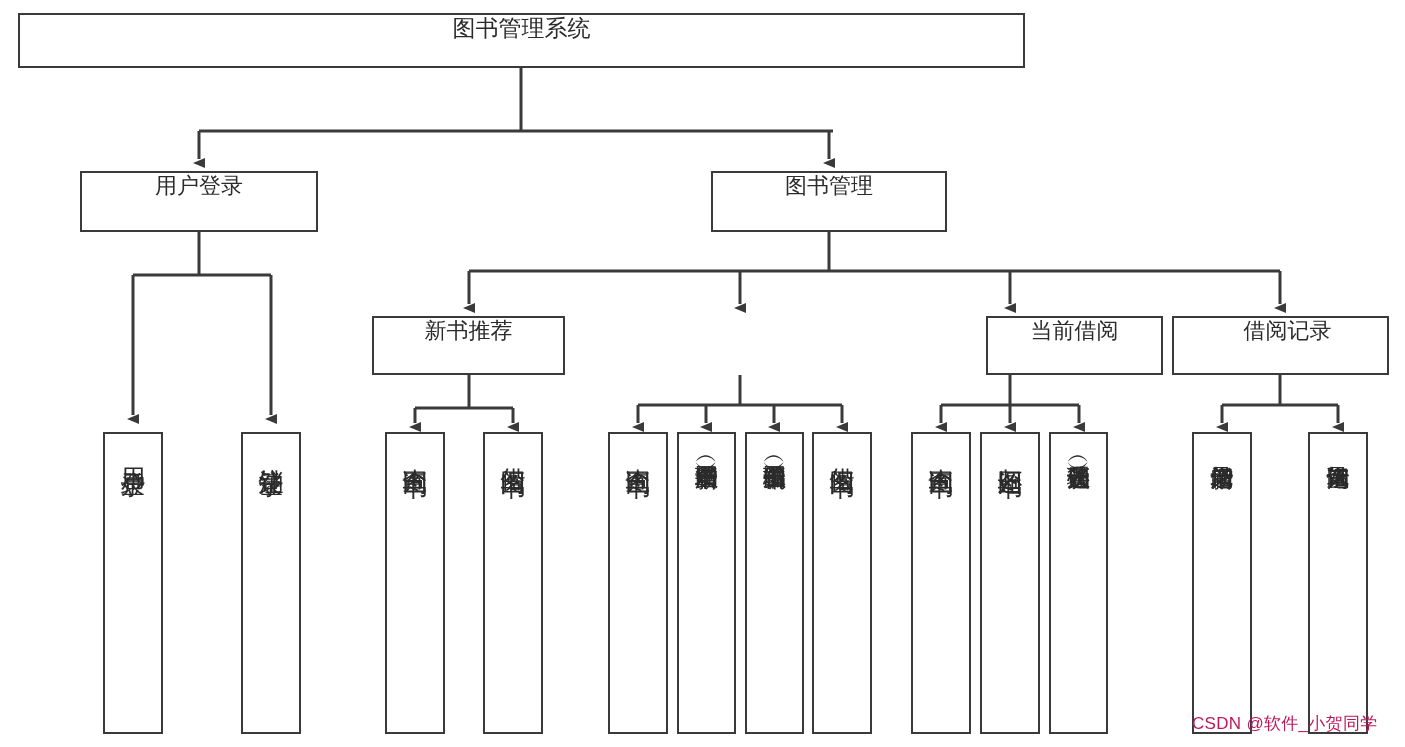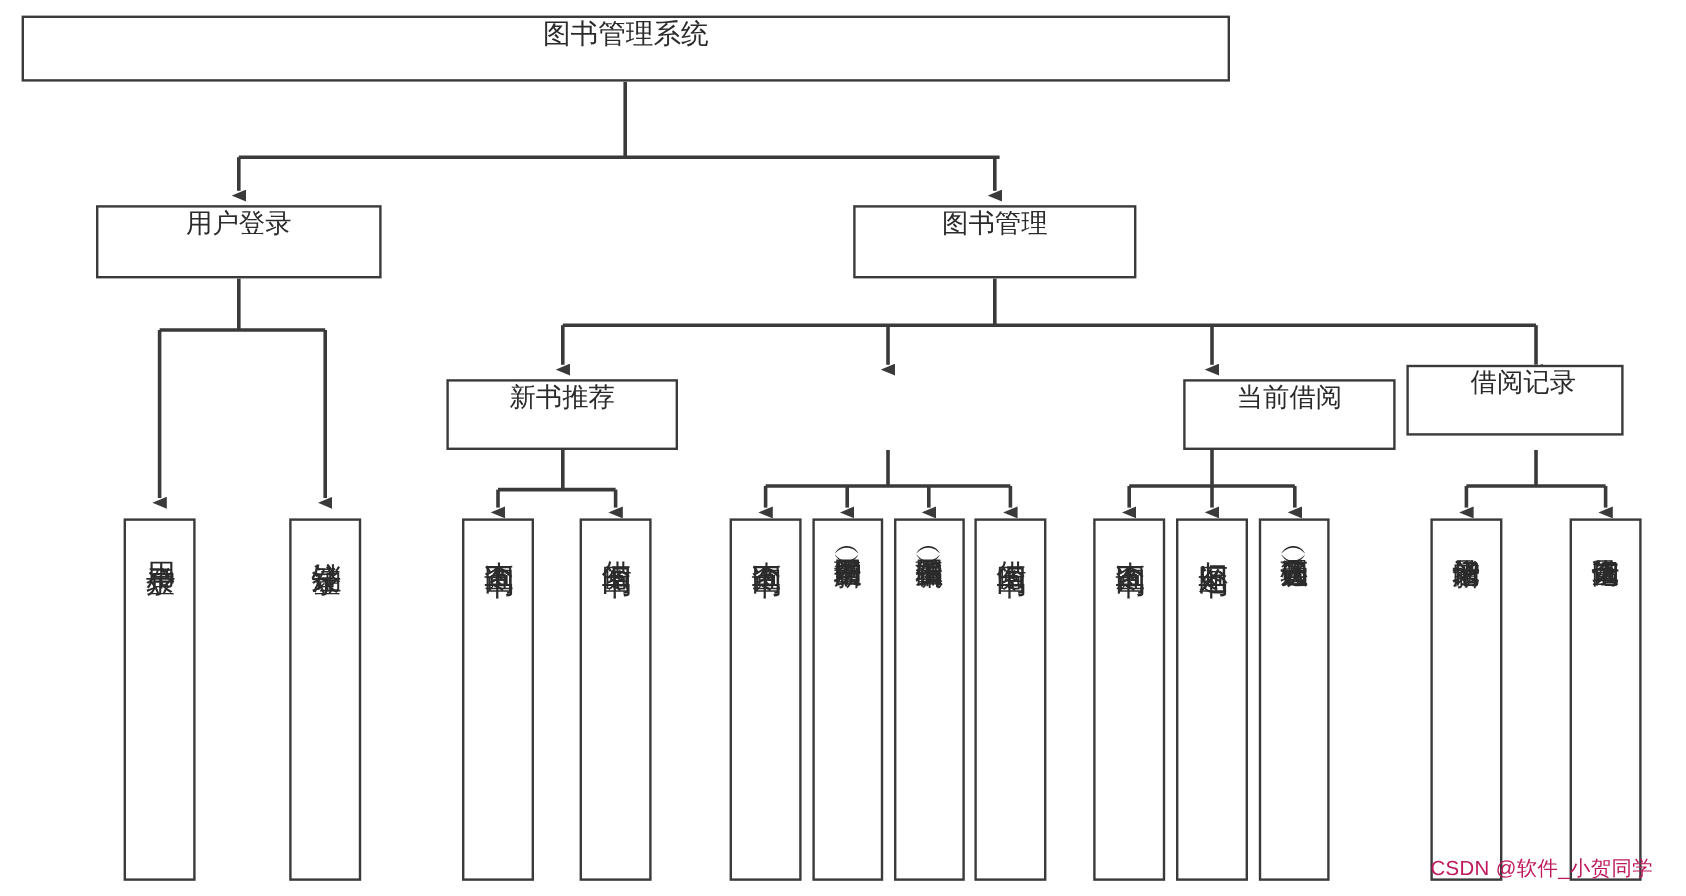--- a/index.html
+++ b/index.html
@@ -140,21 +140,21 @@
   <div class="node horiz" style="left:711px; top:171px; width:236px; height:61px;">
     <span class="label">图书管理</span>
   </div>
 
   <div class="node horiz" style="left:372px; top:316px; width:193px; height:59px;">
     <span class="label">新书推荐</span>
   </div>
   <div class="node horiz" style="left:946px; top:316px; width:177px; height:59px;margin-left:40px;">
     <span class="label">当前借阅</span>
   </div>
-  <div class="node horiz" style="left:1172px; top:304px; width:181px; height:59px;padding-left:14px;">
+  <div class="node horiz" style="left:1172px; top:316px; width:217px; height:59px;padding-left:14px;">
     <span class="label">借阅记录</span>
   </div>
 
   <div class="node vert" style="left:103px; top:432px; width:60px; height:302px;">
     <span class="label">用户登录</span>
   </div>
   <div class="node vert" style="left:241px; top:432px; width:60px; height:302px;">
     <span class="label">注销登录</span>
   </div>
 

